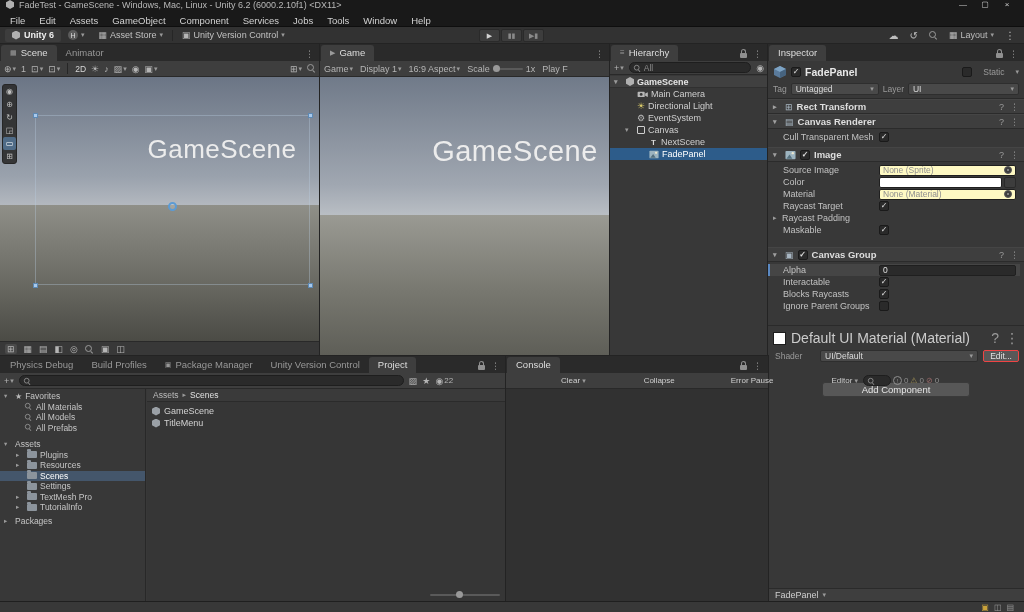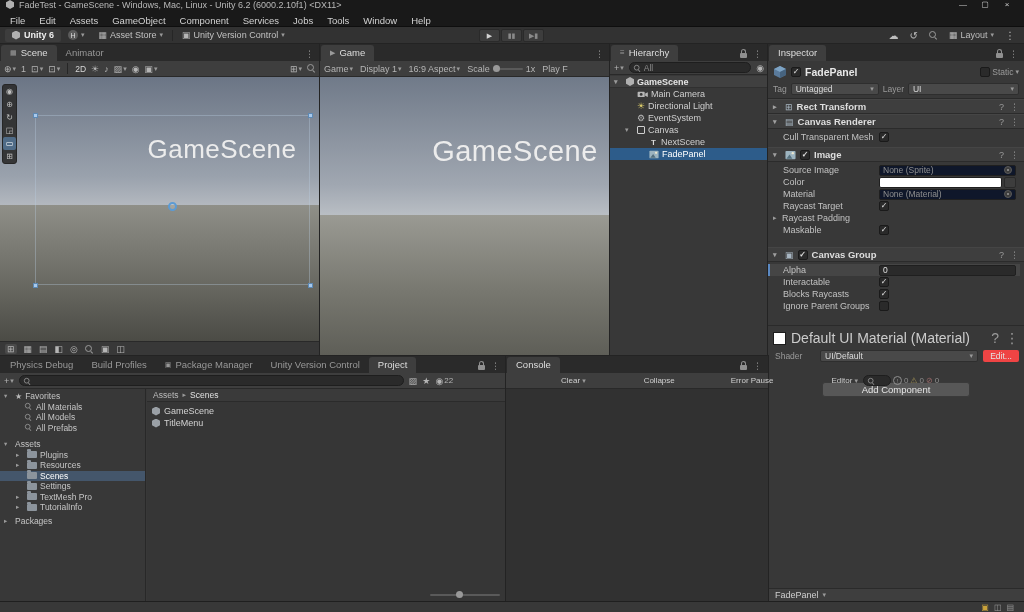--- a/index.html
+++ b/index.html
@@ -106,36 +106,36 @@
   .dimlbl { color:#9a9a9a; font-size:8.5px; }
   .comp-head { height:15px; background:#3e3e3e; border-top:1px solid #454545; border-bottom:1px solid #2b2b2b;
                display:flex; align-items:center; gap:4px; padding:0 5px; font-size:9.5px; color:#dedede; font-weight:bold; }
   .comp-head .fold { font-size:7px; color:#a0a0a0; width:8px; }
   .comp-head .tail { margin-left:auto; display:flex; gap:6px; color:#9a9a9a; font-weight:normal; font-size:9px; }
   .comp-icon { font-size:9px; color:#a8b6c2; font-weight:normal; }
   .comp-body { padding:2px 4px 4px 0; }
   .irow { position:relative; display:flex; align-items:center; height:12px; padding-left:15px;
           font-size:9px; color:#c2c2c2; }
   .ilabel { width:96px; flex-shrink:0; white-space:nowrap; }
-  .objfield { flex:1; height:11px; background:#0f172a; border:1px solid #1f1f1f; border-radius:2px;
+  .objfield { flex:1; height:11px; background:#fef9c3; border:1px solid #1f1f1f; border-radius:2px;
               color:#8f8f8f; font-size:8.5px; display:flex; align-items:center; padding:0 3px; margin-right:4px; }
   .picker { margin-left:auto; width:8px; height:8px; border-radius:50%; background:#3d3d3d;
             border:1px solid #5a5a5a; position:relative; flex-shrink:0; }
   .picker::after { content:""; position:absolute; left:2px; top:2px; width:2px; height:2px;
                    border-radius:50%; background:#9a9a9a; }
   .colorbar { flex:1; height:11px; background:#ffffff; border:1px solid #1f1f1f; border-radius:2px; margin-right:2px; }
   .eyedrop { width:12px; height:11px; background:#3d3d3d; border:1px solid #2a2a2a; border-radius:2px; margin-right:4px; }
   .nfield { flex:1; height:11px; background:#2a2a2a; border:1px solid #1f1f1f; border-radius:2px;
             padding:0 3px; font-size:8.5px; display:flex; align-items:center; color:#e0e0e0; margin-right:4px; }
   .irow.override { background:#454545; }
   .irow.override::before { content:""; position:absolute; left:0; top:0; bottom:0; width:2px; background:#5b89c2; }
   .mat-sec { margin-top:9px; border-top:1px solid #2a2a2a; padding:4px 5px; }
   .mat-head { display:flex; align-items:center; gap:5px; font-size:14px; color:#cccccc; }
   .swatch { width:13px; height:13px; background:#fff; border:1px solid #1d1d1d; }
-  .btn { background:#585858; border:6px solid #ef4444; border-radius:2px; color:#e2e2e2;
+  .btn { background:#585858; border:1px solid #ef4444; border-radius:2px; color:#e2e2e2;
          font-size:8.5px; display:flex; align-items:center; justify-content:center; }
   .addc { width:148px; height:15px; margin:16px auto 0; background:#575757; border:1px solid #3a3a3a;
           border-radius:3px; text-align:center; line-height:14px; font-size:9.5px; color:#e6e6e6; }
   .insp-footer { position:absolute; left:0; right:0; bottom:0; height:13px; background:#3e3e3e;
                  border-top:1px solid #2a2a2a; display:flex; align-items:center; gap:4px;
                  padding:0 7px; font-size:9px; color:#cfcfcf; }
 
   
   .ptree { position:absolute; left:0; top:33px; bottom:0; width:146px; border-right:1px solid #282828; padding-top:2px; }
   .prow { display:flex; align-items:center; height:10.5px; padding-left:4px; gap:3px; font-size:8.5px; color:#c6c6c6; white-space:nowrap; }
@@ -435,21 +435,21 @@
       <div class="insp-row1">
         <svg width="14" height="14" viewBox="0 0 14 14">
             <polygon points="7,1 13,4 13,10 7,13 1,10 1,4" fill="#5a7a9b"></polygon>
             <polygon points="7,1 13,4 7,7 1,4" fill="#7da3c4"></polygon>
             <polygon points="7,7 13,4 13,10 7,13" fill="#46637f"></polygon>
           </svg>
         <span class="cb">
             <i>✓</i>
           </span>
         <span class="insp-name">FadePanel</span>
-        <span style="margin-left:auto;display:flex;align-items:center;gap:2px">
+        <span style="margin-left:auto;display:flex;align-items:center;gap:11px">
           <span class="cb"></span>
           <span class="dimlbl">Static</span>
           <span class="caret glyph">▾</span>
         </span>
       </div>
       <div style="display:flex;align-items:center;gap:4px;margin-top:4px">
         <span class="dimlbl">Tag</span>
         <span class="drop" style="width:88px">
             <span>Untagged</span>
             <span class="caret glyph">▾</span>

